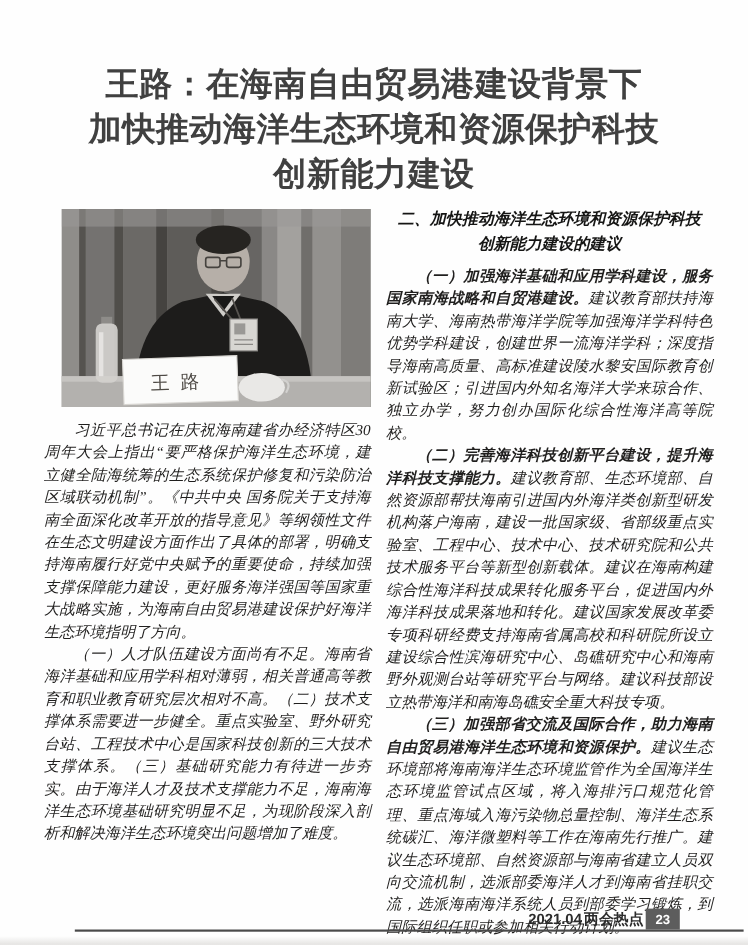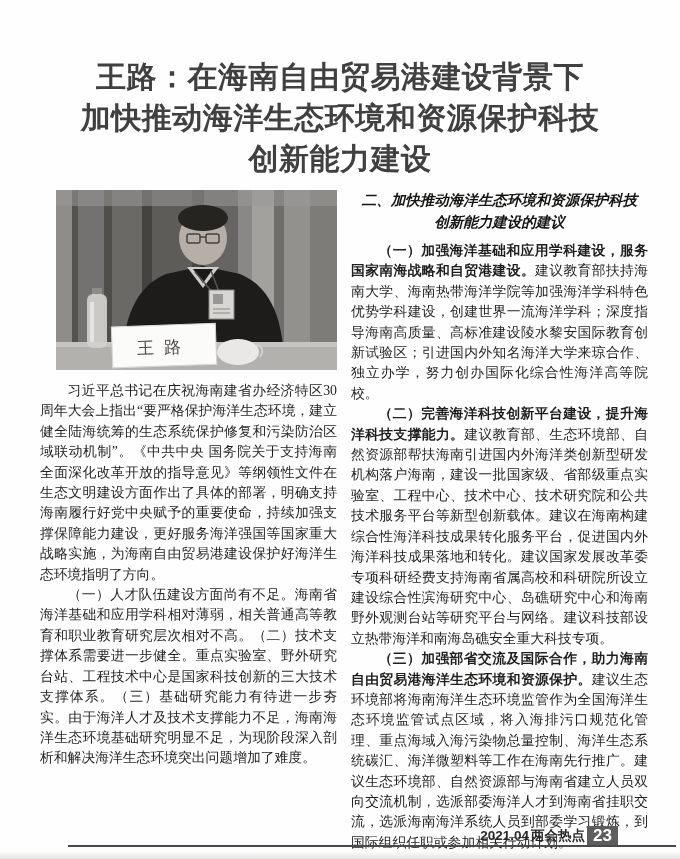--- a/index.html
+++ b/index.html
@@ -23,37 +23,37 @@
   .header-icon { width:26px; height:26px; margin-left:12px; margin-bottom:-1px; }
   
   .title {
     position:absolute; top:56px; left:18px; right:18px; text-align:center;
     font-family:"Liberation Sans","DejaVu Sans",sans-serif; font-weight:800;
     font-size:30px; line-height:41px; color:#404040; letter-spacing:.5px;
   }
   
   .columns { position:absolute; top:187px; left:40px; width:608px; display:flex; gap:14px; }
   .col { width:297px; font-size:13.8px; line-height:20.4px; text-align:justify; color:#201f1e; }
-  .para { text-indent:2em; }
+  .para { text-indent:2em;font-style:italic; }
   .lead { font-family:"Liberation Sans","DejaVu Sans",sans-serif; font-weight:700; }
   .sec-heading {
     font-family:"Liberation Sans","DejaVu Sans",sans-serif; font-weight:700;
     font-size:14.5px; line-height:22px; text-align:center; margin:10px 0 8px; color:#151514;
   }
   
   .photo { width:281px; height:180px; display:block; margin:3px 0 11px 16px; }
   
   .footer {
     position:absolute; top:826px; right:62px; display:flex; align-items:center; gap:2px;
     font-family:"Liberation Sans","DejaVu Sans",sans-serif; font-weight:700;
     font-size:13.5px; color:#2b2b2b;
   }
   .footer-pagebox {
     width:31px; height:19px; background:#5d5d5d; color:#ffffff;
-    display:flex; align-items:center; justify-content:center; font-size:17px;
+    display:flex; align-items:center; justify-content:center; font-size:12px;
   }
   .footer-rule { position:absolute; top:845px; left:68px; right:4px; height:2px; background:#4a4a4a; }
 </style>
 </head>
 <body>
 
 <div class="page">
 
 
   <div class="title">

